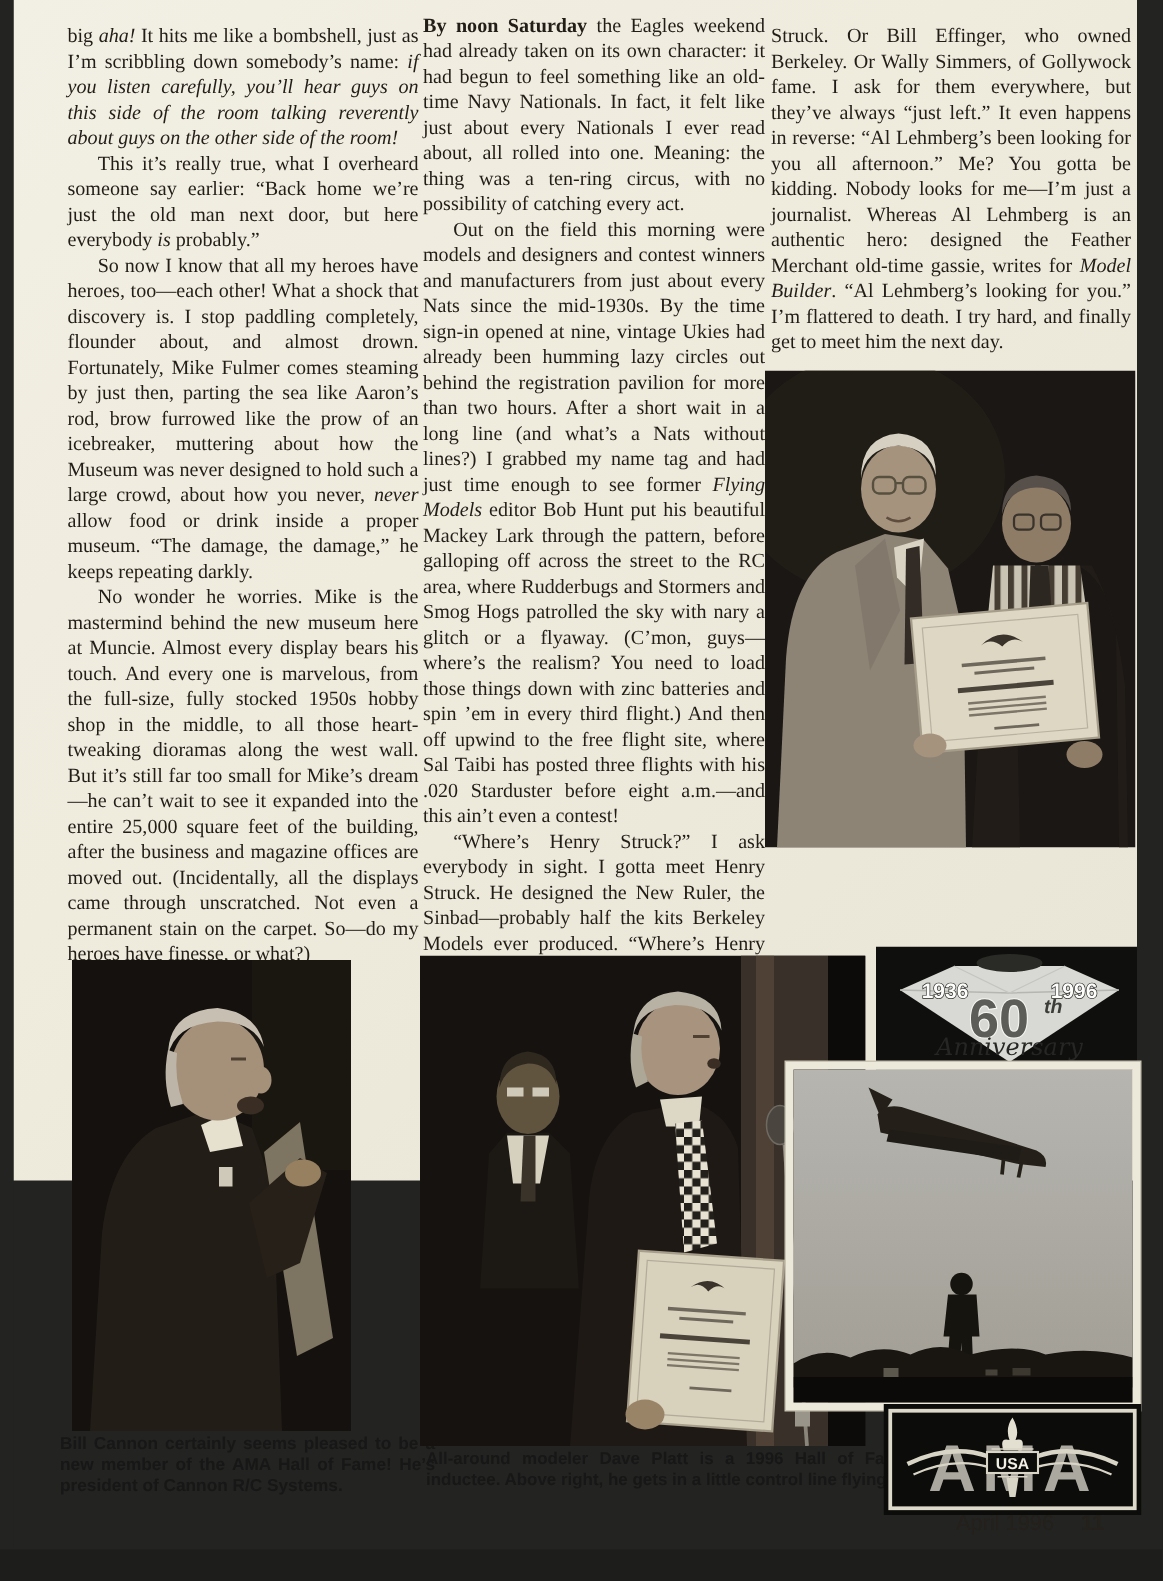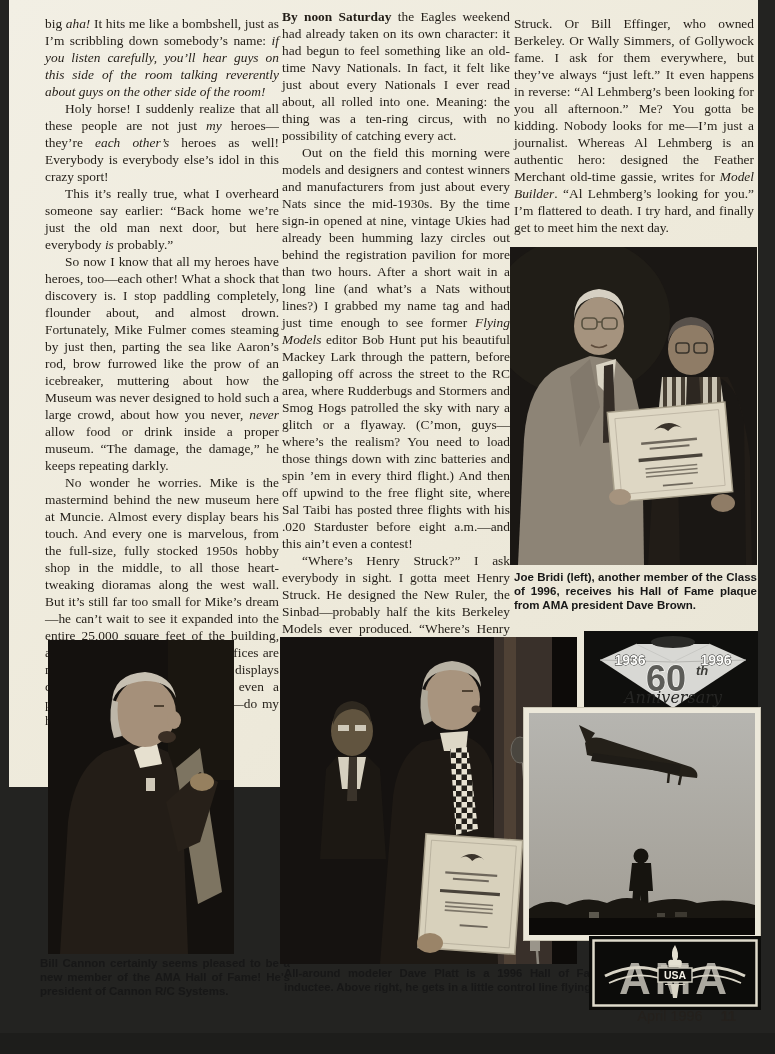--- a/index.html
+++ b/index.html
@@ -60,21 +60,20 @@
   #edge-bottom{left:0;bottom:0;width:775px;height:21px;background:#1d1d1b;}
   svg text{font-family:"Liberation Sans", sans-serif;}
 </style>
 </head>
 <body>
 
 <div class="paper">
 
   <div class="col" id="col1">
       <p><span>big </span><span class="it">aha!</span><span> It hits me like a bombshell, just as I’m scribbling down somebody’s name: </span><span class="it">if you listen carefully, you’ll hear guys on this side of the room talking reverently about guys on the other side of the room!</span></p>
-      <p><span>Holy horse!  I suddenly realize that all these people are not just </span><span class="it">my</span><span> heroes—they’re </span><span class="it">each other’s</span><span> heroes as well! Everybody is everybody else’s idol in this crazy sport!</span></p>
       <p><span>This  it’s really true, what I overheard someone say earlier: “Back  home we’re just the old man next door, but here everybody </span><span class="it">is</span><span> probably.”</span></p>
       <p><span>So now I know that all my heroes have heroes, too—each other!  What a shock that discovery is.  I stop paddling completely, flounder about, and almost drown.  Fortunately,  Mike Fulmer comes steaming by just then, parting the sea like Aaron’s rod, brow furrowed like the prow of an icebreaker, muttering about how the Museum was never designed to hold such a large crowd, about how you never, </span><span class="it">never</span><span> allow food or drink inside a proper museum.  “The damage, the damage,” he keeps repeating darkly.</span></p>
       <p><span>No wonder he worries.  Mike is the mastermind behind the new museum here at Muncie.  Almost every display bears his touch.  And every one is marvelous, from the full-size, fully stocked 1950s hobby shop in the middle, to all those heart-tweaking dioramas along the west wall. But it’s still far too small for Mike’s dream—he can’t wait to see it expanded into the entire 25,000 square feet of the building, after the business and magazine offices are moved out.  (Incidentally, all the displays came through unscratched. Not even a permanent stain on the carpet. So—do my heroes have finesse, or what?)</span></p>
     </div>
   <div class="col" id="col2">
       <p><span class="bd">By noon Saturday</span><span> the Eagles weekend had already taken on its own character: it had begun to feel something like an old-time Navy Nationals.  In fact, it felt like just about every Nationals I ever read about, all rolled into one.  Meaning: the thing was a ten-ring circus, with no possibility of catching every act.</span></p>
       <p><span>Out on the field this morning were models and designers and contest winners and manufacturers from just about every Nats since the mid-1930s.  By the time sign-in opened at nine, vintage Ukies had already been humming lazy circles out behind the registration pavilion for more than two hours.  After a short wait in a long line (and what’s a Nats without lines?) I grabbed my name tag and had just time enough to see former </span><span class="it">Flying Models</span><span> editor Bob Hunt put his beautiful Mackey Lark through the pattern, before galloping off across the street to the RC area, where Rudderbugs and Stormers and Smog Hogs patrolled the sky with nary a glitch or a flyaway.  (C’mon, guys—where’s the realism?  You need to load those things down with zinc batteries and spin ’em in every third flight.)  And then off upwind to the free flight site, where Sal Taibi has posted three flights with his .020 Starduster before eight a.m.—and this ain’t even a contest!</span></p>
       <p><span>“Where’s Henry Struck?” I ask everybody in sight.  I gotta meet Henry Struck.  He designed the New Ruler, the Sinbad—probably half the kits Berkeley Models ever produced. “Where’s Henry Struck?”  And the answer is always the same: “Henry?  He was just here.  Musta left.”</span></p>
       <p><span>This goes on for two days.  I never do get to meet Henry Struck. </span><span class="it">The</span><span> Henry</span></p>
     </div>
@@ -120,21 +119,20 @@
     </g>
     <ellipse cx="110" cy="250" rx="11" ry="8" fill="#a5937e"></ellipse>
     <ellipse cx="213" cy="256" rx="12" ry="9" fill="#8f7c66"></ellipse>
     <defs>
       <pattern id="stripes" width="9" height="9" patternUnits="userSpaceOnUse">
         <rect width="9" height="9" fill="#c9c3b3"></rect>
         <rect width="4" height="9" fill="#453d32"></rect>
       </pattern>
     </defs>
   </svg>
-  <div class="caption" id="cap-joe">Joe Bridi (left), another member of the Class of 1996, receives his Hall of Fame plaque from AMA president Dave Brown.</div>
 
   <svg id="photo-cannon" class="photo" width="186" height="314" viewBox="0 0 186 314">
     <rect width="186" height="314" fill="#14110e"></rect>
     <rect x="120" y="0" width="66" height="140" fill="#1c1812" opacity="0.8"></rect>
     <path d="M12,314 L20,182 Q26,130 56,112 L92,100 L120,112 L134,152 L140,314 Z" fill="#231d17"></path>
     <polygon points="86,110 108,100 114,124 92,128" fill="#e6e0cf"></polygon>
     <polygon points="128,128 152,108 174,252 150,264" fill="#7d7461"></polygon>
     <path d="M118,162 152,132 170,142 152,202 130,212 Z" fill="#272019"></path>
     <ellipse cx="154" cy="142" rx="12" ry="9" fill="#96805f"></ellipse>
     <ellipse cx="97" cy="73" rx="31" ry="34" fill="#a5907a"></ellipse>

